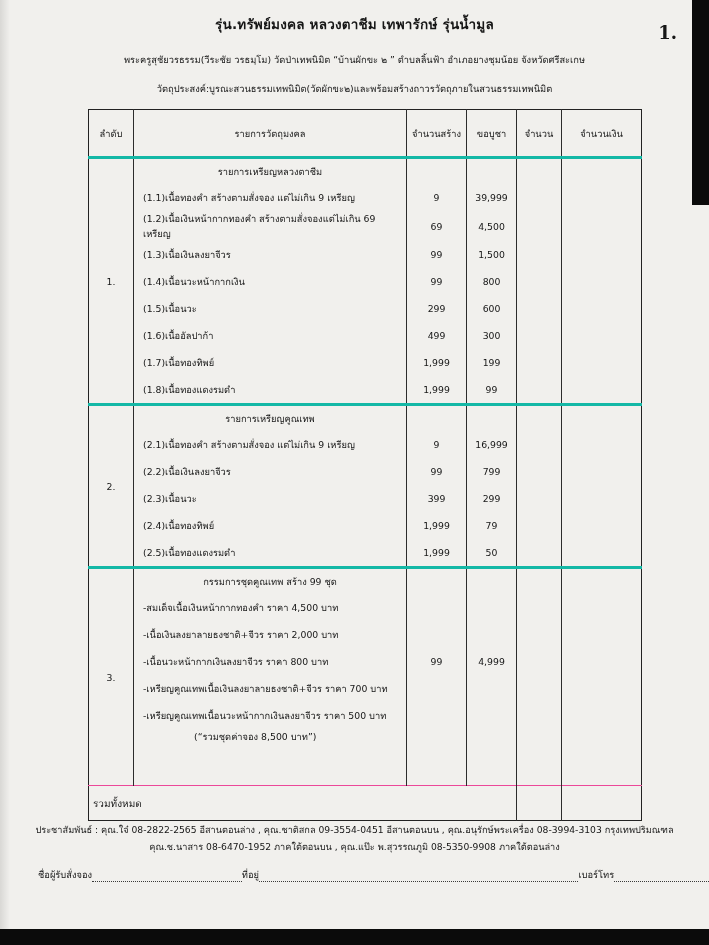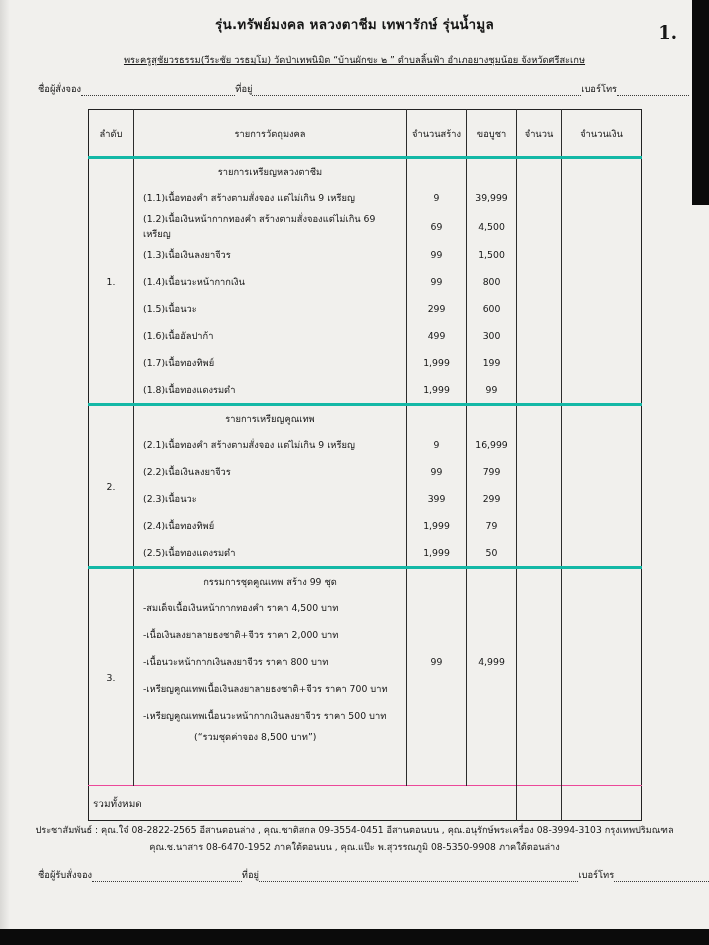--- a/index.html
+++ b/index.html
@@ -16,21 +16,21 @@
     content:"";position:absolute;left:0;top:0;bottom:0;width:10px;
     background:linear-gradient(to right,rgba(0,0,0,.10),rgba(0,0,0,0));
     pointer-events:none;
   }
   .bar-right{position:absolute;top:0;right:0;width:17px;height:205px;background:#0b0b0b;}
   .bar-bottom{position:absolute;bottom:0;left:0;width:709px;height:16px;background:#0b0b0b;}
 
   .doc-title{margin-top:7px;text-align:center;font-size:10px;font-weight:bold;}
   .series-line{margin-top:13px;text-align:center;font-size:13.5px;font-weight:bold;letter-spacing:.2px;}
   .corner-mark{position:absolute;top:22px;right:32px;font-family:"DejaVu Serif",serif;font-weight:bold;font-size:18px;}
-  .temple-line{margin-top:17px;text-align:center;font-size:9.3px;text-decoration:underline;}
+  .temple-line{margin-top:17px;text-align:center;font-size:9.3px;}
   .purpose-line{margin-top:14px;text-align:center;font-size:9.3px;}
 
   .fill-line{display:flex;align-items:flex-end;font-size:9.3px;margin:15px 20px 0 38px;height:14px;}
   .fill-line .lbl{white-space:nowrap;}
   .dots{border-bottom:1.4px dotted #3a3a3a;height:11px;}
   .d1{flex:150 0 0;} .d2{flex:320 0 0;} .d3{flex:70 0 0;}
   .fill-line.receiver{margin:12px 0 0 38px;}
   .receiver .d3{flex:95 0 0;}
 
   table.order{
@@ -59,29 +59,22 @@
   .footer-contact{text-align:center;font-size:9.2px;line-height:1.9;}
 </style>
 </head>
 <body>
 
 <div class="sheet">
 
   <div class="corner-mark">1.</div>
   <div class="series-line">รุ่น.ทรัพย์มงคล หลวงตาชีม เทพารักษ์  รุ่นน้ำมูล</div>
   <div class="temple-line">พระครูสุชัยวรธรรม(วีระชัย วรธมฺโม) วัดป่าเทพนิมิต “บ้านผักขะ ๒ ” ตำบลลิ้นฟ้า  อำเภอยางชุมน้อย จังหวัดศรีสะเกษ</div>
-
-  <div class="fill-line">
-    <span class="lbl">ชื่อผู้สั่งจอง</span>
-    <span class="dots d1"></span>
-    <span class="lbl">ที่อยู่</span>
-    <span class="dots d2"></span>
-    <span class="lbl">เบอร์โทร</span>
-    <span class="dots d3"></span>
-  </div>
+  <div class="purpose-line">วัตถุประสงค์:บูรณะสวนธรรมเทพนิมิต(วัดผักขะ๒)และพร้อมสร้างถาวรวัตถุภายในสวนธรรมเทพนิมิต</div>
+
 
   <table class="order">
     <colgroup>
       <col style="width:45px">
         <col style="width:273px">
         <col style="width:60px">
       <col style="width:50px">
         <col style="width:45px">
         <col style="width:80px">
     </colgroup>

